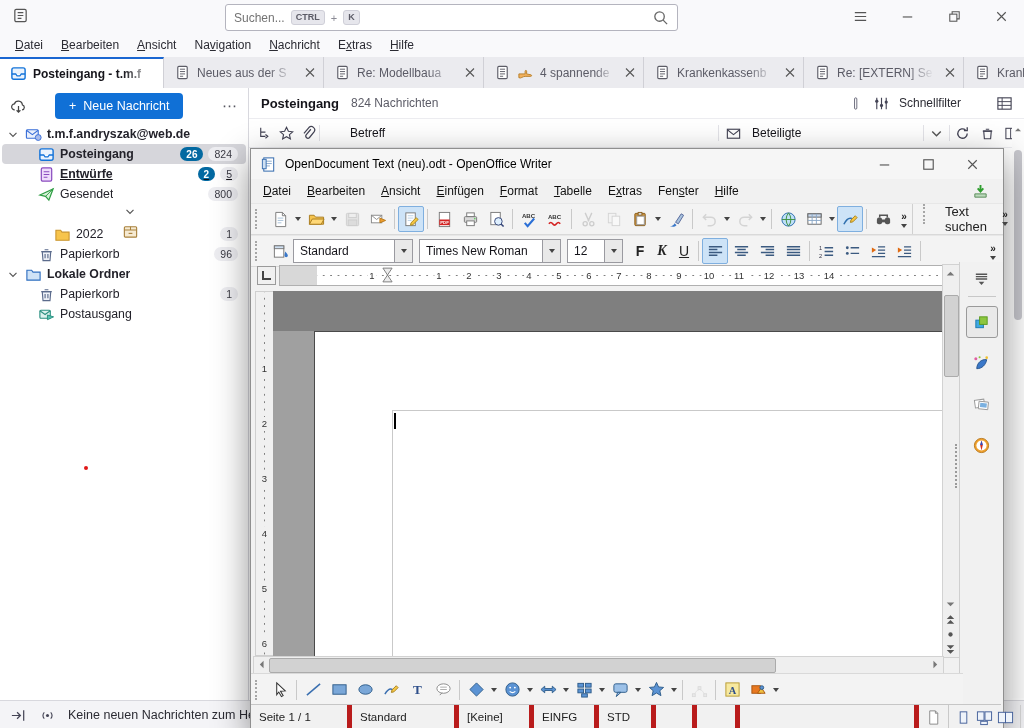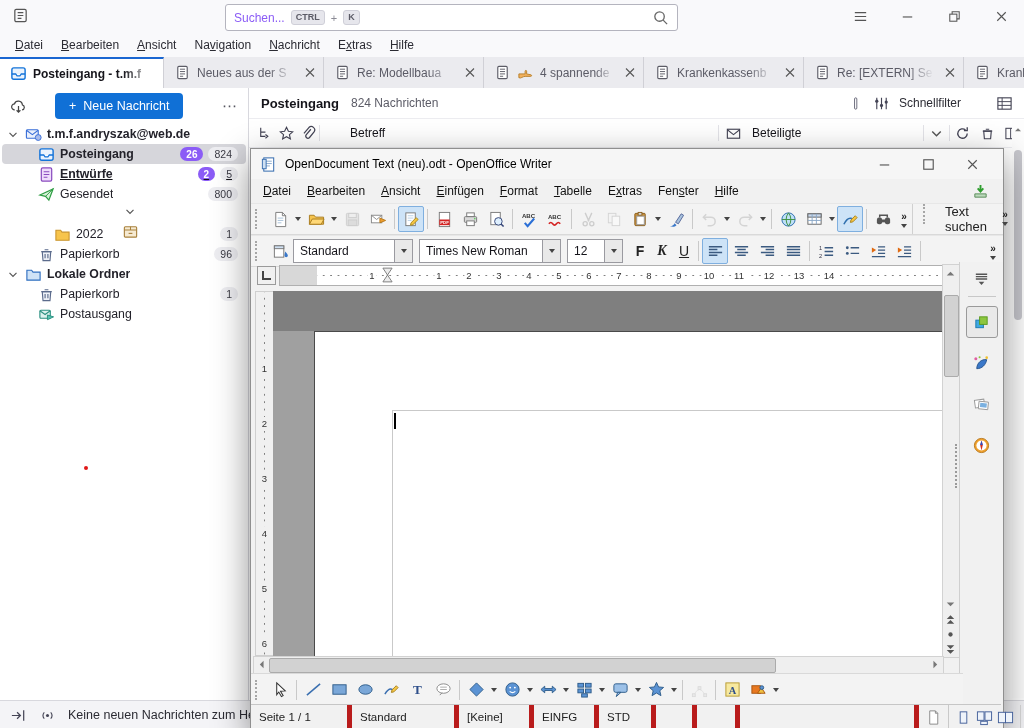--- a/index.html
+++ b/index.html
@@ -6,21 +6,21 @@
   body{width:1024px;height:728px;font-family:"Liberation Sans",sans-serif;background:#fff;}
   #app{position:relative;width:1024px;height:728px;font-size:12px;color:#15141a;overflow:hidden;}
   .ic{display:inline-flex;align-items:center;justify-content:center;}
   .ic svg{display:block;}
   u{text-decoration:underline;}
 
   
   .tb-titlebar{position:absolute;left:0;top:0;width:1024px;height:33px;background:#f9f9fb;border-bottom:1px solid #e4e4ea;}
   .tb-app-icon{position:absolute;left:12px;top:7px;}
   .search-box{position:absolute;left:225px;top:4px;width:435px;height:25px;background:#fff;border:1px solid #b4b4be;border-radius:3px;display:flex;align-items:center;gap:6px;padding:0 8px;}
-  .search-ph{color:#8b5cf6;}
+  .search-ph{color:#737373;}
   .key-badge{background:#e6e6ec;border:1px solid #cfcfd8;border-radius:3px;font-size:9px;font-weight:bold;color:#5b5b66;padding:1px 4px;line-height:11px;}
   .key-plus{color:#8a8a95;font-size:11px;}
   .search-mag{margin-left:auto;}
   .tb-ctrls{position:absolute;right:0;top:0;height:33px;display:flex;align-items:center;gap:29px;padding-right:14px;}
   .tb-ctrl{width:18px;height:18px;display:flex;align-items:center;justify-content:center;}
 
   .tb-menubar{position:absolute;left:0;top:33px;width:1024px;height:24px;background:#f9f9fb;display:flex;align-items:center;padding-left:6px;}
   .menu-item{padding:3px 9px;color:#2b2b33;}
 
   .tb-tabstrip{position:absolute;left:0;top:57px;width:1024px;height:31px;background:#ebebef;border-bottom:1px solid #d2d2d8;display:flex;}
@@ -30,21 +30,21 @@
   .tab-close{width:16px;height:16px;display:flex;align-items:center;justify-content:center;flex:none;}
 
   .tb-sidebar{position:absolute;left:0;top:88px;width:248px;height:612px;background:#fff;}
   .sb-top{display:flex;align-items:center;height:36px;padding:0 10px;}
   .new-msg-btn{margin-left:28px;height:26px;background:#1070d6;color:#fff;border-radius:4px;display:flex;align-items:center;gap:7px;padding:0 14px;font-size:12.5px;}
   .sb-dots{margin-left:auto;color:#55555f;font-size:15px;letter-spacing:1px;}
   .folder-row{display:flex;align-items:center;height:20px;gap:5px;padding-right:8px;margin:0 2px;}
   .folder-row.selected{background:#d6d6db;border-radius:4px;}
   .f-label{font-size:12.3px;color:#23222a;white-space:nowrap;overflow:hidden;}
   .f-label.bold{font-weight:bold;}
-  .badge{margin-left:auto;background:#8b5cf6;color:#fff;border-radius:9px;font-size:10px;font-weight:bold;padding:1.5px 6px;}
+  .badge{margin-left:auto;background:#0369a1;color:#fff;border-radius:9px;font-size:10px;font-weight:bold;padding:1.5px 6px;}
   .count{background:#ededf1;color:#3a3a44;border-radius:8px;font-size:10.5px;padding:1px 6px;}
   .count.push{margin-left:auto;}
   .chev{width:14px;height:14px;display:flex;align-items:center;justify-content:center;flex:none;}
   .red-dot{position:absolute;left:84px;top:378px;width:4px;height:4px;border-radius:50%;background:#e01818;}
 
   .tb-mail{position:absolute;left:248px;top:88px;width:776px;height:612px;background:#fff;border-left:1px solid #d8d8de;}
   .mail-header{height:30px;display:flex;align-items:center;padding:0 12px;gap:12px;}
   .mail-title{font-weight:bold;font-size:13px;}
   .mail-count{color:#5b5b66;text-align:center;}
   .mh-right{margin-left:auto;display:flex;align-items:center;gap:9px;color:#2b2b33;}

